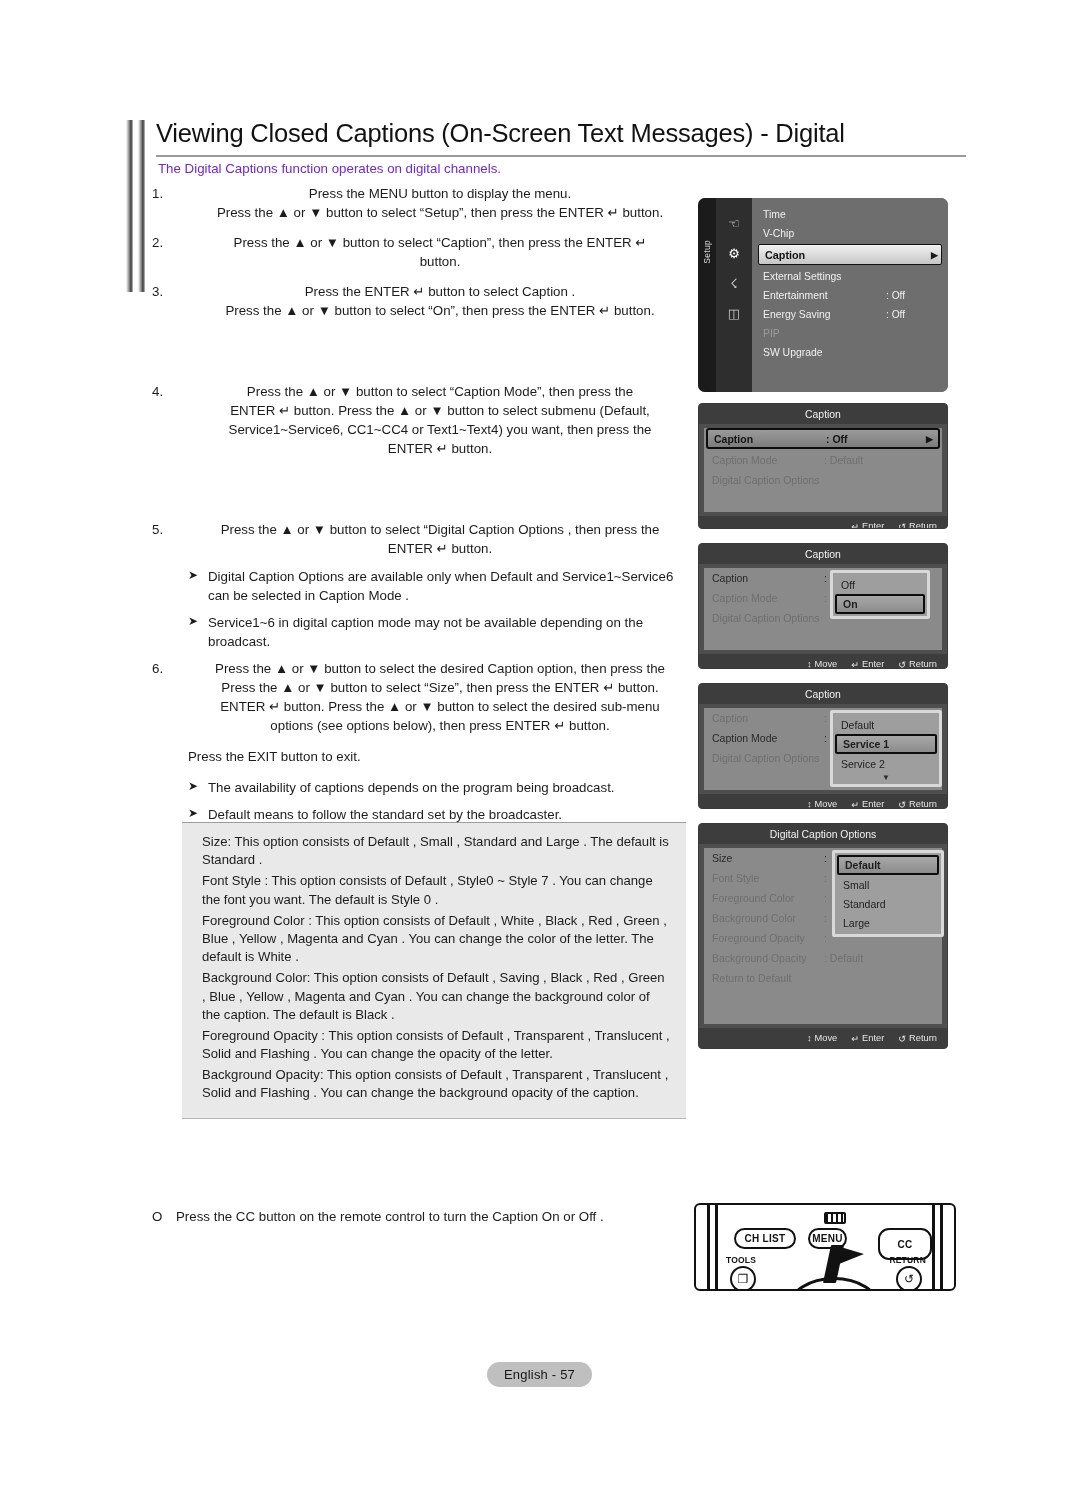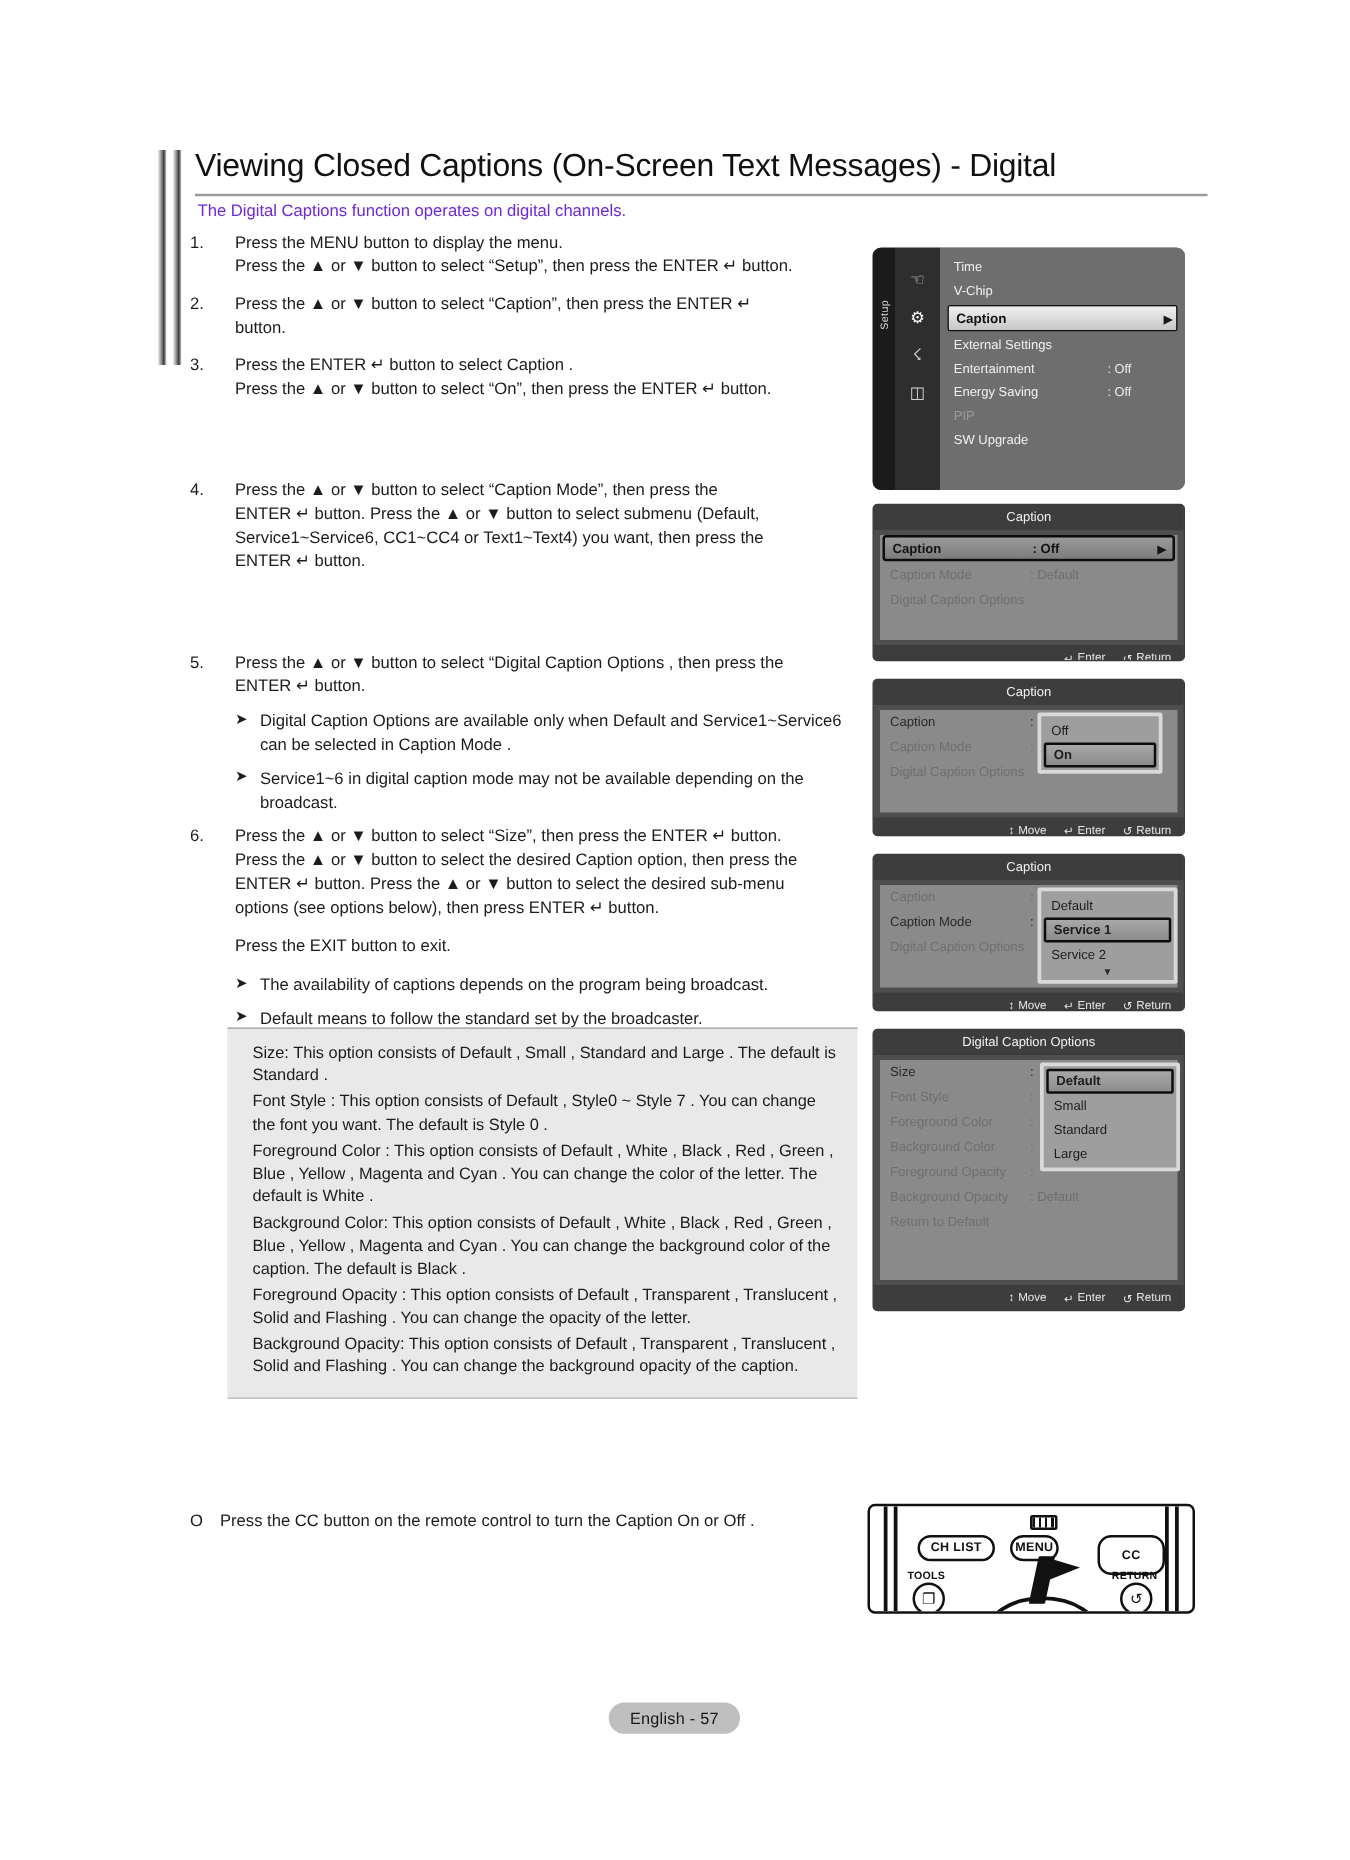--- a/index.html
+++ b/index.html
@@ -23,21 +23,21 @@
     color: #111; line-height: 1.25; padding-bottom: 5px; white-space: nowrap;
   }
   .title-rule { height: 2px; background: #9a9a9a; width: 810px; }
 
   
   .intro { position: absolute; left: 158px; top: 161px; font-size: 13.3px; color: #6d28d9; }
 
   .steps { position: absolute; left: 152px; top: 184px; width: 540px; }
   .step { display: flex; font-size: 13.3px; line-height: 1.43; color: #1c1c1c; }
   .step .num { width: 36px; flex: 0 0 36px; }
-  .step .txt { flex: 1; }
+  .step .txt { flex: 1; text-align: center; }
   .step + .step { margin-top: 11px; }
   .plain { font-size: 13.3px; line-height: 1.43; color: #1c1c1c; }
 
   .bullets { margin-top: 9px; }
   .bullet { display: flex; font-size: 13.3px; line-height: 1.43; color: #1c1c1c; margin-bottom: 8px; }
   .bullet .gl { width: 20px; flex: 0 0 20px; font-family: "DejaVu Sans", sans-serif; font-size: 12px; }
   .bullet .bt { flex: 1; }
   .indent-block { margin-left: 36px; }
 
   .spacer-big { height: 62px; }
@@ -260,22 +260,22 @@
       </div>
       <div class="bullet">
         <div class="gl">➤</div>
         <div class="bt">Service1~6 in digital caption mode may not be available depending on the broadcast.</div>
       </div>
     </div>
 
     <div class="step">
       <div class="num">6.</div>
       <div class="txt">
+        <div>Press the ▲ or ▼ button to select the desired Caption option, then press the</div>
         <div>Press the ▲ or ▼ button to select “Size”, then press the ENTER ↵ button.</div>
-        <div>Press the ▲ or ▼ button to select the desired Caption option, then press the</div>
         <div>ENTER ↵ button. Press the ▲ or ▼ button to select the desired sub-menu</div>
         <div>options (see options below), then press ENTER ↵ button.</div>
       </div>
     </div>
 
     <div class="spacer-sm"></div>
     <div class="plain indent-block">Press the EXIT button to exit.</div>
 
     <div class="bullets indent-block" style="margin-top:12px;">
       <div class="bullet">
@@ -294,21 +294,21 @@
         <div class="gl">➤</div>
         <div class="bt"> Foreground Opacity  and  Background Opacity  cannot be both set to Transparent.</div>
       </div>
     </div>
   </div>
 
   <div class="optbox">
     <p>Size: This option consists of  Default ,  Small ,  Standard  and  Large . The default is  Standard .</p>
     <p>Font Style : This option consists of  Default ,  Style0 ~ Style 7 . You can change the font you want. The default is  Style 0 .</p>
     <p>Foreground Color  : This option consists of  Default ,  White ,  Black ,  Red ,  Green ,  Blue ,  Yellow ,  Magenta  and  Cyan . You can change the color of the letter. The default is  White .</p>
-    <p>Background Color: This option consists of  Default ,  White ,  Black ,  Red ,  Green ,  Blue ,  Yellow ,  Magenta  and  Cyan . You can change the background color of the caption. The default is  Black .</p>
+    <p>Background Color: This option consists of  Default ,  Saving ,  Black ,  Red ,  Green ,  Blue ,  Yellow ,  Magenta  and  Cyan . You can change the background color of the caption. The default is  Black .</p>
     <p>Foreground Opacity  : This option consists of  Default ,  Transparent ,  Translucent ,  Solid  and  Flashing . You can change the opacity of the letter.</p>
     <p>Background Opacity: This option consists of  Default ,  Transparent ,  Translucent ,  Solid  and  Flashing . You can change the background opacity of the caption.</p>
   </div>
 
   <div class="footnote">
     <div class="gl">O</div>
     <div>Press the CC button on the remote control to turn the Caption  On  or  Off .</div>
   </div>
 
   <div class="pagenum">English - 57</div>

